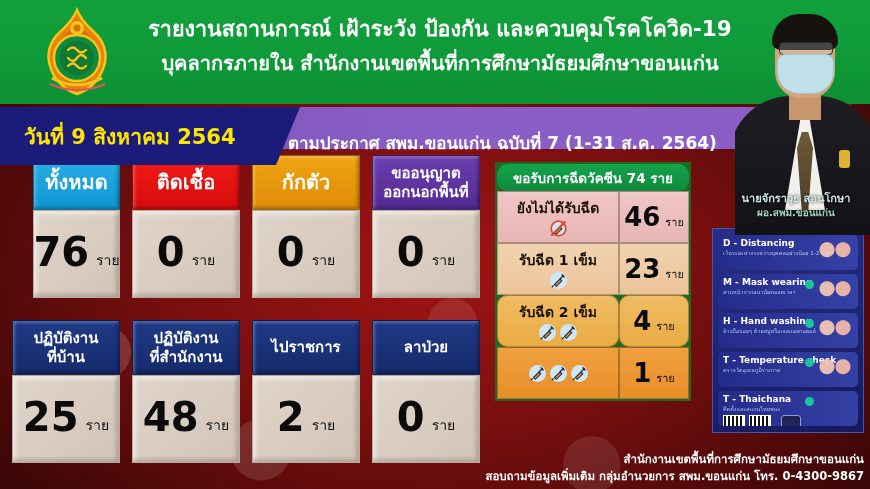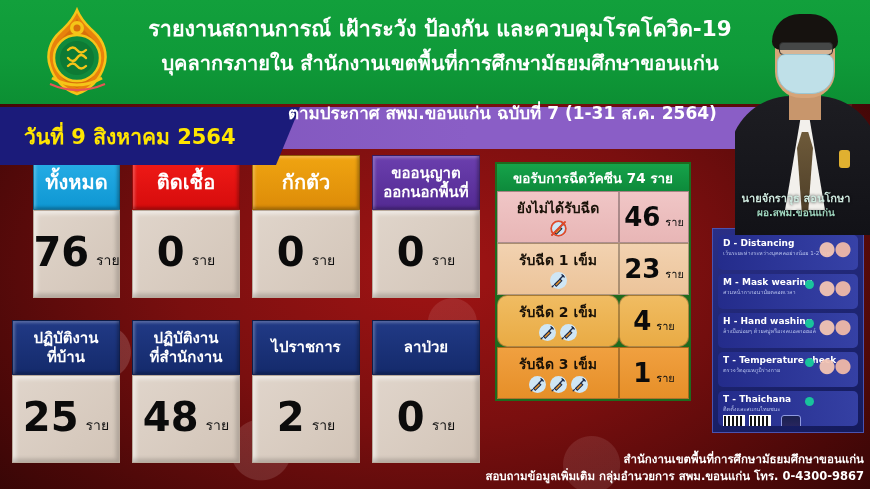--- a/index.html
+++ b/index.html
@@ -47,21 +47,21 @@
   .date-chip {
     position: absolute; left: 0; top: 107px; width: 300px; height: 58px; z-index: 5;
     background: #1b1b7a;
     clip-path: polygon(0 0, 100% 0, 92% 100%, 0 100%);
     display: flex; align-items: center;
   }
   .date-chip-text {
     color: #ffe600; font-size: 21px; font-weight: bold; padding-left: 24px; white-space: nowrap;
   }
   .date-note {
-    position: absolute; left: 288px; top: 91px; height: 42px; z-index: 6;
+    position: absolute; left: 288px; top: 121px; height: 42px; z-index: 6;
     display: flex; align-items: center;
     color: #ffffff; font-size: 17px; font-weight: bold; white-space: nowrap;
   }
 
   
   .person {
     position: absolute; left: 735px; top: 0px; width: 135px; height: 235px; z-index: 5;
     overflow: hidden;
   }
   .person .suit {
@@ -144,21 +144,21 @@
   .cap-navy  { background: linear-gradient(180deg,#213a86 0%, #142a6b 100%); }
 
   
   .vax {
     position: absolute; left: 495px; top: 162px; width: 196px; z-index: 4;
     border: 2px solid #1e6b1e; background: #1e6b1e;
   }
   .vax-head {
     height: 27px; background: linear-gradient(180deg,#16a34a 0%, #0d8a3b 100%);
     color: #ffffff; font-size: 13.5px; font-weight: bold;
-    display: flex; align-items: center; justify-content: center; white-space: nowrap;
+    display: flex; align-items: center; justify-content: center; white-space: nowrap; border-radius: 11px;
   }
   .vrow { display: flex; height: 52px; }
   .vrow .lbl {
     width: 122px; display: flex; flex-direction: column;
     align-items: center; justify-content: center; gap: 1px;
     border: 1px solid rgba(0,0,0,.28);
   }
   .vrow .lbl .txt { font-size: 14px; font-weight: bold; color: #1a1208; white-space: nowrap; }
   .vrow .icons { display: flex; gap: 4px; }
   .vrow .val {
@@ -411,21 +411,20 @@
               </span>
             </span>
           </div>
           <div class="val">
             <span class="n">4</span>
             <span class="u">ราย</span>
           </div>
         </div>
         <div class="vrow v3">
           <div class="lbl">
-            <span class="txt">รับฉีด 3 เข็ม</span>
             <span class="icons">
               <span class="syr">
                 <span class="disc"></span>
                 <svg width="17" height="17" viewBox="0 0 17 17" style="position:absolute;inset:0">
                   <g stroke="#1d2b4a" stroke-width="1.1" fill="#e8962c" stroke-linecap="round">
                     <path d="M4.5 12.5 L10 7 L11.8 8.8 L6.3 14.3 Z"></path>
                     <path d="M10.2 6.8 L13.2 3.8" stroke-width="1.3" fill="none"></path>
                     <path d="M12.0 2.8 L14.2 5.0" stroke-width="1.3" fill="none"></path>
                     <path d="M3.4 13.6 L2.2 14.8" stroke-width="1.3" fill="none"></path>
                   </g>

